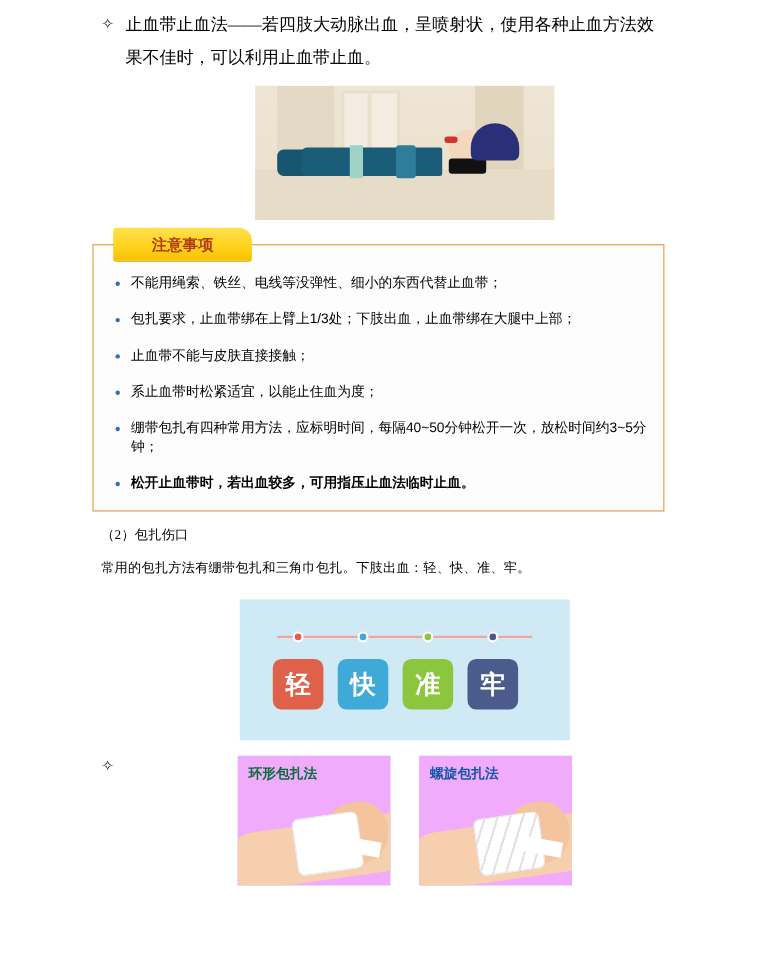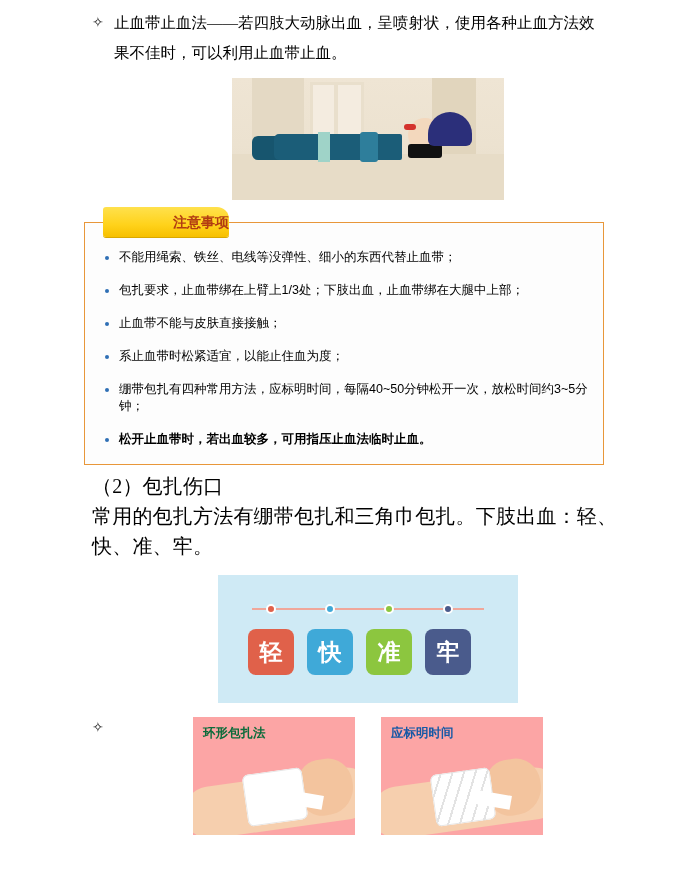--- a/index.html
+++ b/index.html
@@ -17,21 +17,21 @@
   .page {
     position: relative;
     width: 692px;
     height: 881px;
     box-sizing: border-box;
     padding: 8px 48px 0 92px;
   }
 
   
   .para {
-    font-size: 20px;
+    font-size: 12px;
     line-height: 30px;
     letter-spacing: 0.2px;
   }
   .bullet-para {
     position: relative;
     padding-left: 22px;
     font-size: 15.5px;
     line-height: 30px;
   }
   .bullet-para .dia {
@@ -122,21 +122,21 @@
     left: 18px;
     top: -16px;
     width: 126px;
     height: 30px;
     background: linear-gradient(180deg,#ffe14d 0%, #ffd21a 60%, #f7c000 100%);
     border-radius: 3px 12px 3px 3px;
     box-shadow: 0 1px 0 #d9a800;
   }
   .notice-tab span {
     display: block;
-    text-align: right;
+    text-align: center;
     line-height: 30px;
     font-size: 14px;
     font-weight: bold;
     color: #b23c12;
     font-family: "Liberation Sans", sans-serif;
   }
   .notice ul {
     list-style: none;
     margin: 0;
     padding: 0;
@@ -202,23 +202,23 @@
   }
 
   
   .fig-row {
     display: flex;
     justify-content: center;
     gap: 26px;
     margin-top: 14px;
   }
   .fig-band {
-    width: 162px;
+    width: 139px;
     height: 118px;
-    background: #fca5a5;
+    background: #f0abfc;
     position: relative;
     overflow: hidden;
   }
   .fb-title {
     position: absolute;
     left: 10px;
     top: 8px;
     font-size: 12.5px;
     font-weight: bold;
     color: #0b6b3a;
@@ -336,21 +336,21 @@
 
   <div class="fig-row">
     <div class="fig fig-band">
       <div class="fb-title">环形包扎法</div>
       <div class="fb-arm"></div>
       <div class="fb-hand"></div>
       <div class="fb-wrap"></div>
       <div class="fb-tail"></div>
     </div>
     <div class="fig fig-band">
-      <div class="fb-title blue">应标明时间</div>
+      <div class="fb-title blue">螺旋包扎法</div>
       <div class="fb-arm"></div>
       <div class="fb-hand"></div>
       <div class="fb-wrap spiral"></div>
       <div class="fb-tail"></div>
     </div>
   </div>
 
 </div>
 
 </body></html>

